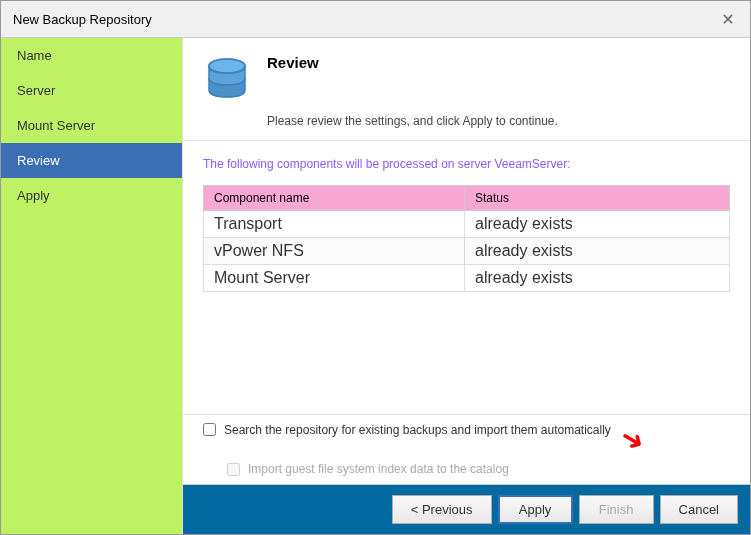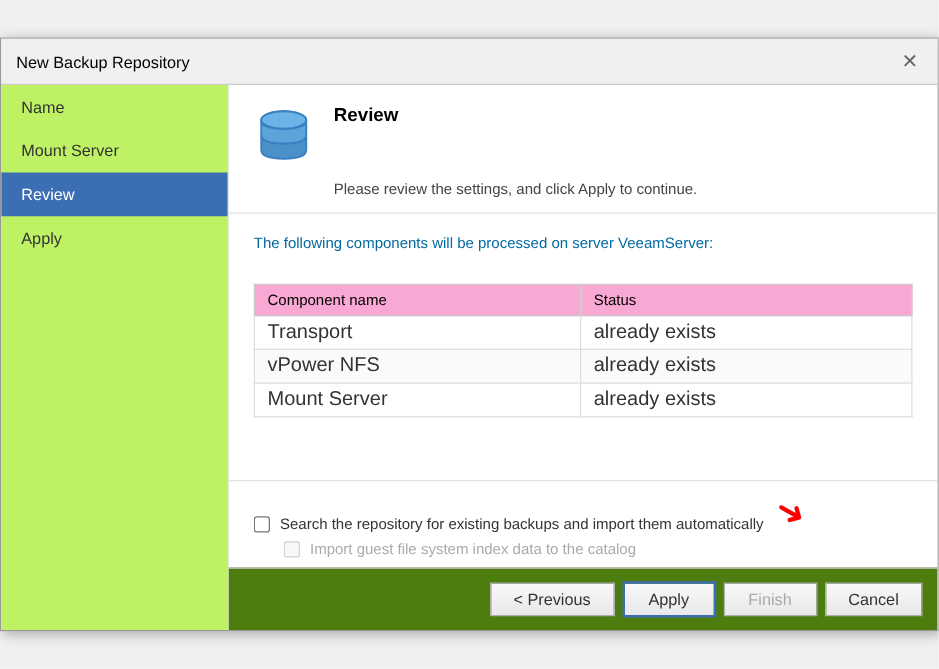--- a/index.html
+++ b/index.html
@@ -7,21 +7,21 @@
       font-family: 'Segoe UI', Tahoma, Geneva, Verdana, sans-serif;
       font-size: 13px;
       background: #f0f0f0;
       display: flex;
       align-items: center;
       justify-content: center;
       height: 100vh;
     }
     .dialog {
       width: 751px;
-      height: 475px;
+      height: 535px;
       background: #f5f5f5;
       border: 1px solid #999;
       box-shadow: 2px 2px 10px rgba(0,0,0,0.3);
       display: flex;
       flex-direction: column;
     }
     .title-bar {
       background: #f0f0f0;
       border-bottom: 1px solid #ccc;
       padding: 8px 12px;
@@ -98,22 +98,22 @@
       color: #444;
       margin-top: 43px;
     }
     .body-section {
       flex: 1;
       padding: 16px 20px;
       overflow-y: auto;
     }
     .description-text {
       font-size: 12px;
-      color: #0369a1;
-      margin-bottom: 26px;
+      color: #8b5cf6;
+      margin-bottom: 14px;
     }
     .components-table {
       width: 100%;
       border-collapse: collapse;
       border: 1px solid #ccc;
       margin-bottom: 16px;
     }
     .components-table th {
       background: #f9a8d4;
       border: 1px solid #ccc;
@@ -126,21 +126,21 @@
       border: 1px solid #ddd;
       padding: 4px 10px;
       font-size: 16px;
       color: #333;
     }
     .components-table tr:nth-child(even) td {
       background: #fafafa;
     }
     .checkbox-row {
       display: flex;
-      align-items: flex-end;
+      align-items: flex-start;
       margin-bottom: 6px;
     }
     .checkbox-row input[type="checkbox"] {
       margin-right: 8px;
     }
     .checkbox-row label {
       font-size: 12px;
       color: #333;
     }
     .sub-checkbox-row {
@@ -151,24 +151,23 @@
     .sub-checkbox-row input[type="checkbox"] {
       margin-right: 8px;
     }
     .sub-checkbox-row label {
       font-size: 12px;
       color: #aaa;
     }
     .footer {
       display: flex;
       justify-content: flex-end;
-      align-items: center;
       padding: 10px 12px;
       border-top: 1px solid #ccc;
-      background: #4d7c0f;
+      background: #0369a1;
       gap: 6px;
     }
     .footer-btn {
       padding: 5px 18px;
       font-size: 13px;
       cursor: pointer;
       border: 1px solid #adadad;
       background: linear-gradient(to bottom, #f8f8f8, #e8e8e8);
       color: #333;
       min-width: 75px;
@@ -206,20 +205,23 @@
   <div class="title-bar">
     <span class="title-bar-text">New Backup Repository</span>
     <button class="close-btn">✕</button>
   </div>
 
   <div class="content">
 
     <div class="sidebar">
       <div class="sidebar-item">
         <span>Name</span>
+      </div>
+      <div class="sidebar-item">
+        <span>Server</span>
       </div>
       <div class="sidebar-item">
         <span>Mount Server</span>
       </div>
       <div class="sidebar-item active">
         <span>Review</span>
       </div>
       <div class="sidebar-item">
         <span>Apply</span>
       </div>

